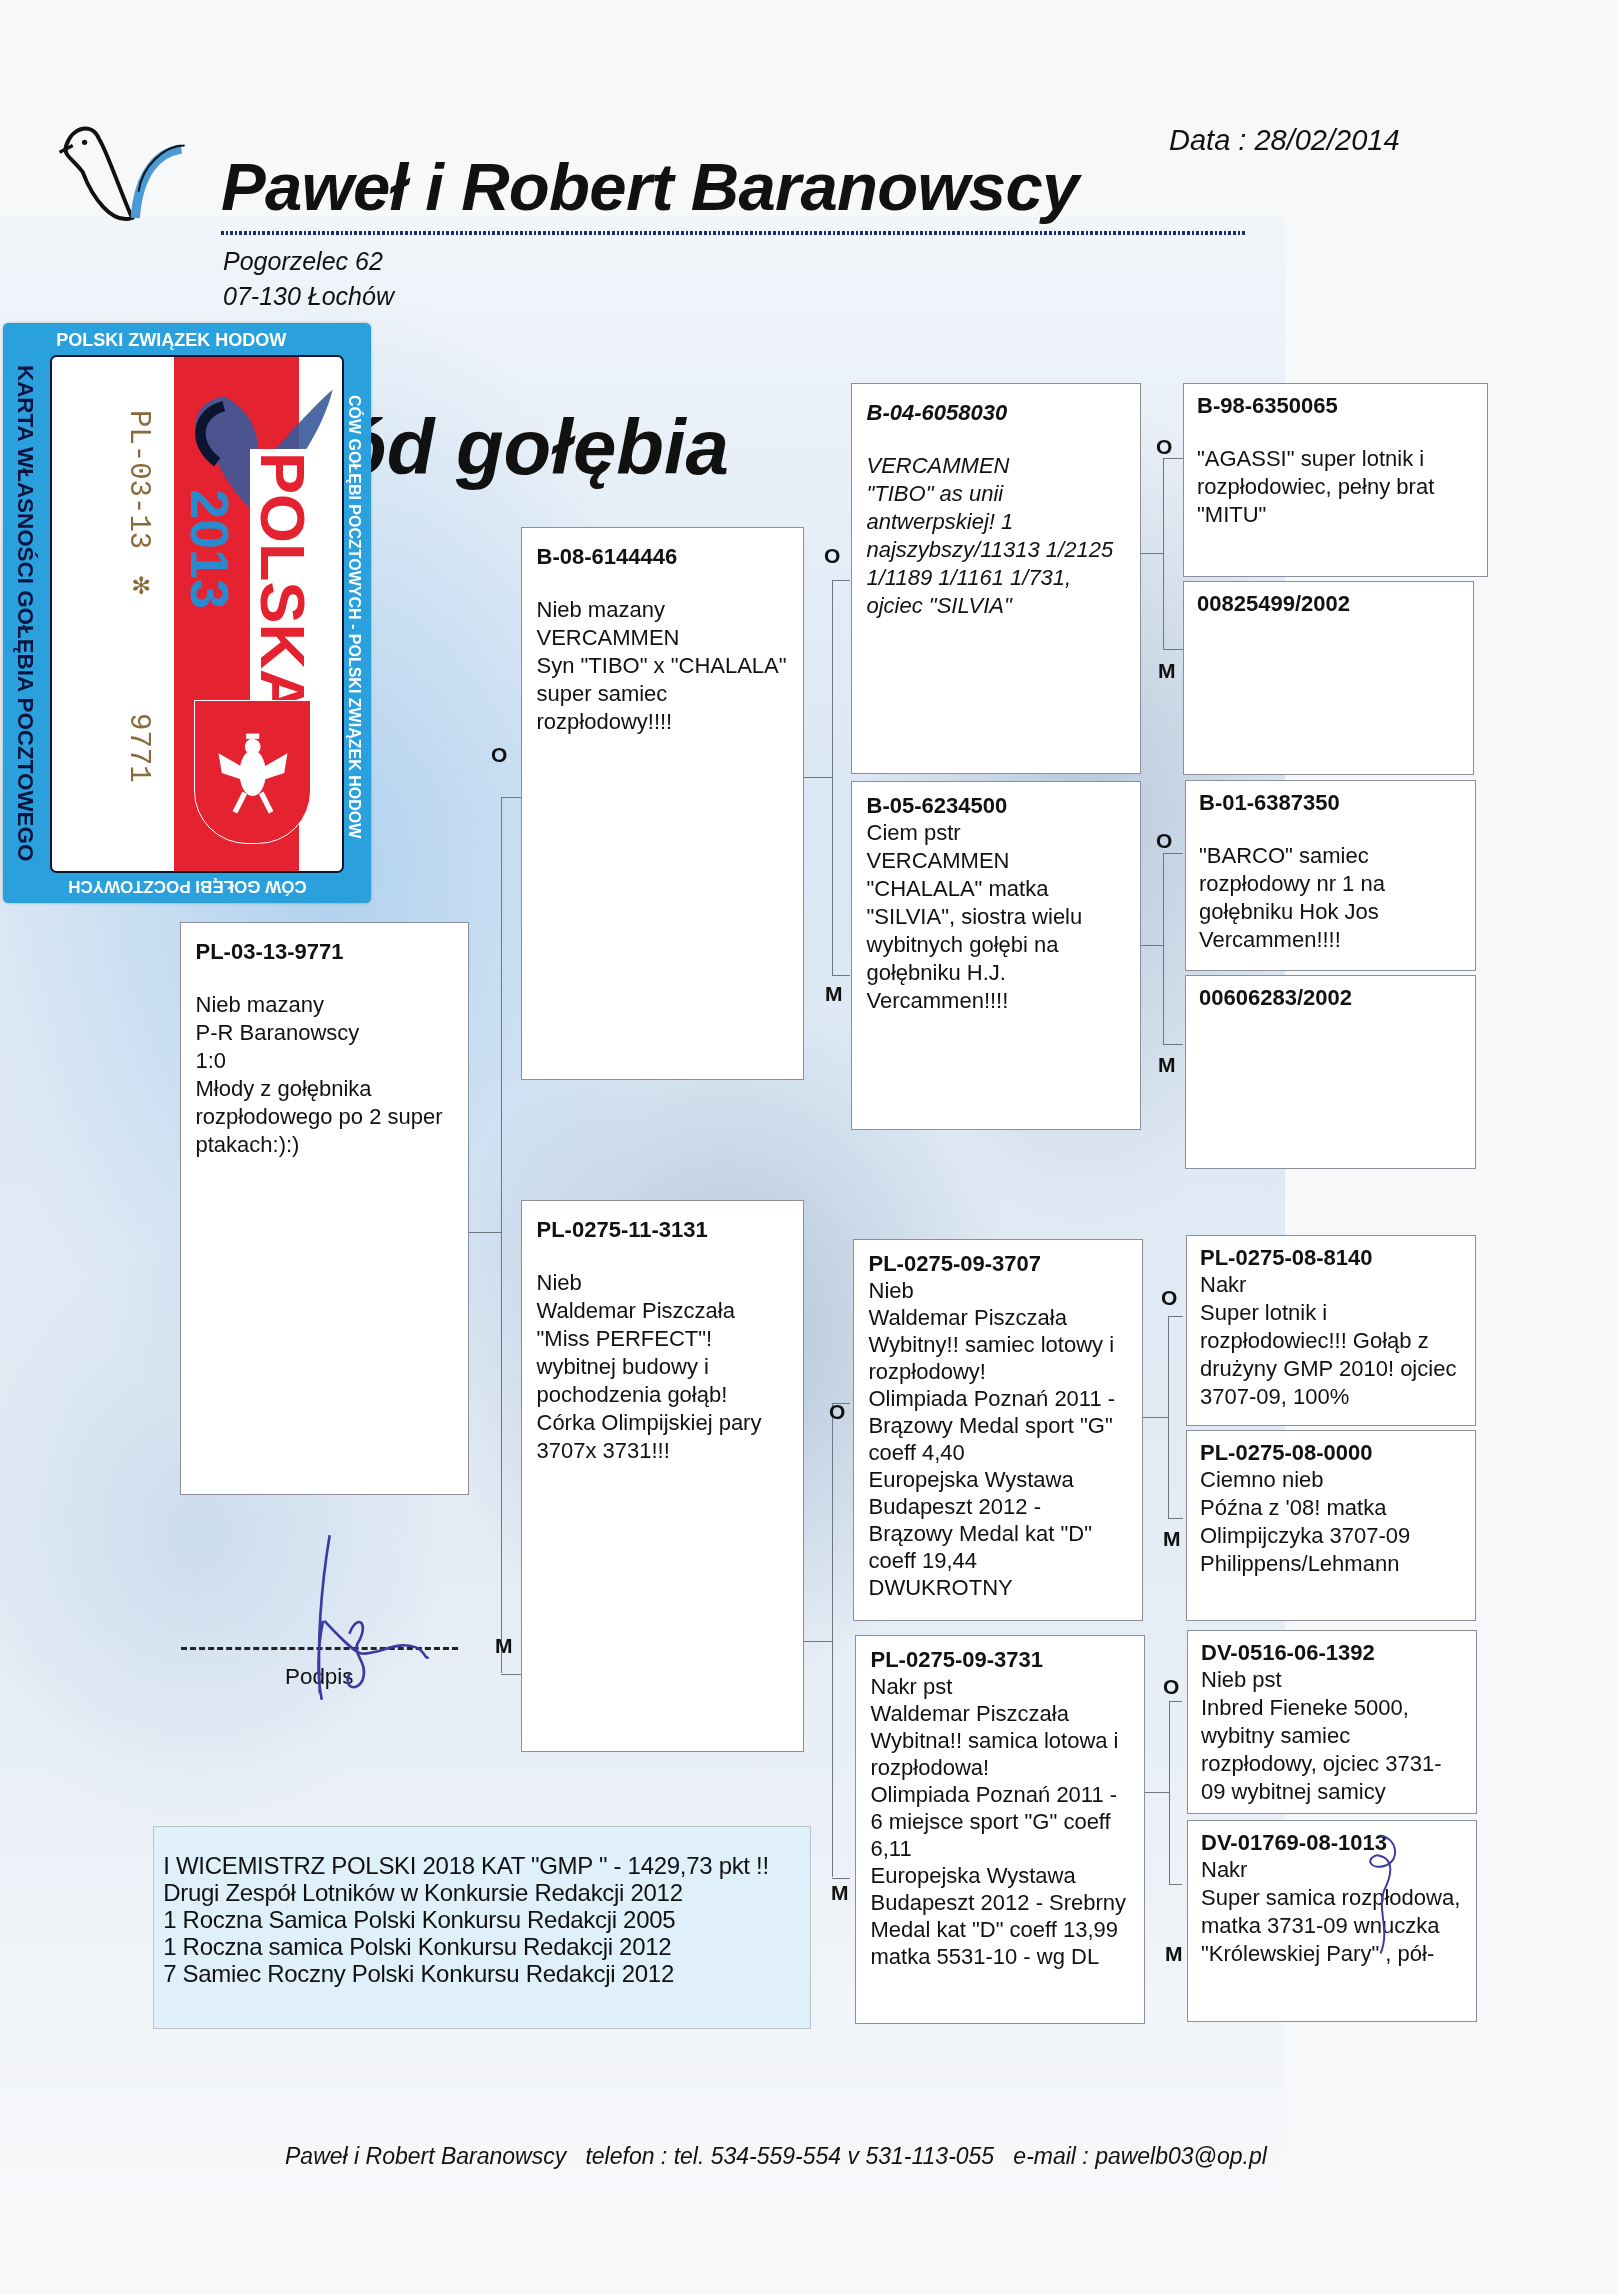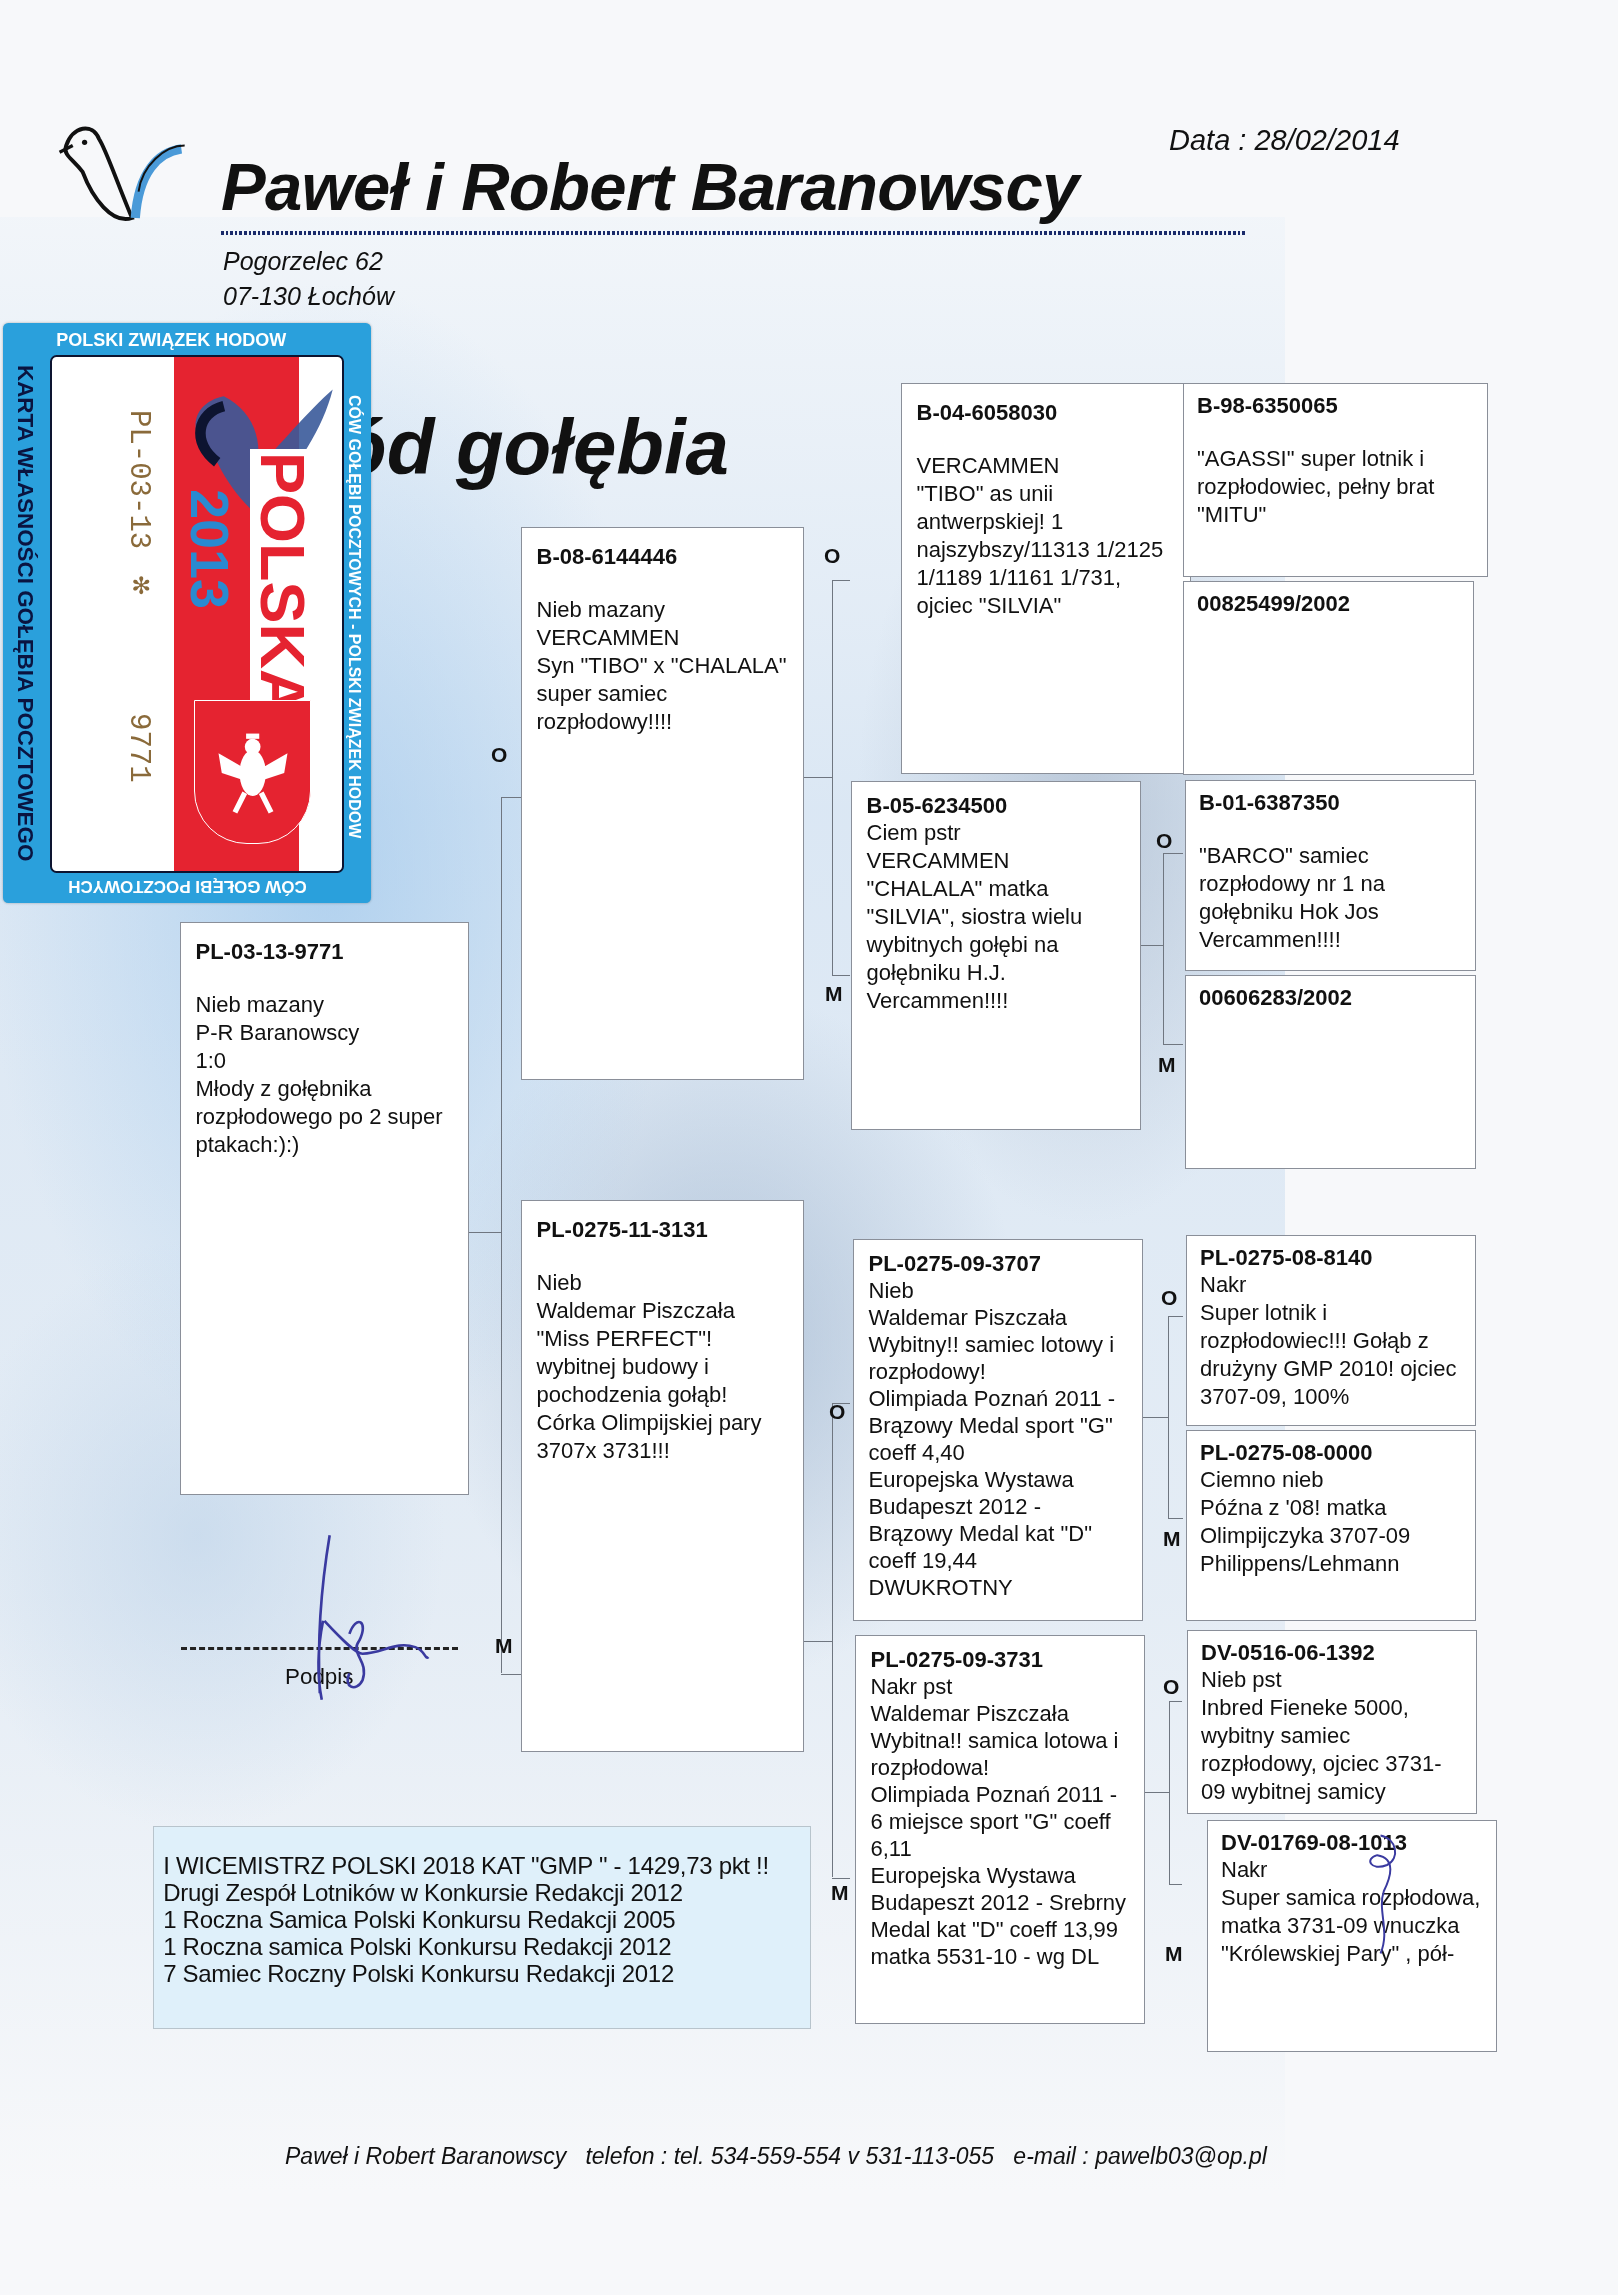--- a/index.html
+++ b/index.html
@@ -231,21 +231,21 @@
 Syn "TIBO" x "CHALALA" super samiec rozpłodowy!!!!</span>
 </div>
 <div class="box" style="left:521px; top:1200px; width:283px; height:552px;">
   <span class="ring">PL-0275-11-3131</span>
   <span class="gap"></span>
   <span class="desc">Nieb
 Waldemar Piszczała
 "Miss PERFECT"! wybitnej budowy i pochodzenia gołąb! Córka Olimpijskiej pary 3707x 3731!!!</span>
 </div>
 
-<div class="box" style="left:901px; top:383px; width:290px; height:391px;">
+<div class="box" style="left:851px; top:383px; width:290px; height:391px;font-style:italic;">
   <span class="ring">B-04-6058030</span>
   <span class="gap"></span>
   <span class="desc">VERCAMMEN
 "TIBO" as unii antwerpskiej! 1 najszybszy/11313 1/2125 1/1189 1/1161 1/731, ojciec "SILVIA"</span>
 </div>
 <div class="box" style="left:851px; top:781px; width:290px; height:349px; padding-top:10.5px;">
   <span class="ring">B-05-6234500</span>
   <span class="desc">Ciem pstr
 VERCAMMEN
 "CHALALA" matka "SILVIA", siostra wielu wybitnych gołębi na gołębniku H.J. Vercammen!!!!</span>
@@ -295,21 +295,21 @@
 <div class="box g3" style="left:1186px; top:1430px; width:290px; height:191px;">
   <span class="ring">PL-0275-08-0000</span>
   <span class="desc">Ciemno nieb
 Późna z '08! matka Olimpijczyka 3707-09 Philippens/Lehmann</span>
 </div>
 <div class="box g3" style="left:1187px; top:1630px; width:290px; height:184px;">
   <span class="ring">DV-0516-06-1392</span>
   <span class="desc">Nieb pst
 Inbred Fieneke 5000, wybitny samiec rozpłodowy, ojciec 3731-09 wybitnej samicy</span>
 </div>
-<div class="box g3" style="left:1187px; top:1820px; width:290px; height:232px;margin-left:20px;">
+<div class="box g3" style="left:1187px; top:1820px; width:290px; height:202px;">
   <span class="ring">DV-01769-08-1013</span>
   <span class="desc">Nakr
 Super samica rozpłodowa, matka 3731-09  wnuczka "Królewskiej Pary" , pół-</span>
 </div>
 
 <svg class="abs signature" viewBox="0 0 240 290">
   <path d="M80 20 C 70 80, 60 160, 65 260 M70 150 C 60 200, 62 240, 68 270 M72 150 C 100 180, 120 200, 130 200 C 160 200, 180 180, 210 190 C 225 195, 225 210, 230 205" fill="none" stroke="#3a3aa0" stroke-width="4"></path>
   <path d="M110 170 C 120 140, 140 150, 125 180 C 110 200, 140 210, 130 240 C 120 260, 100 250, 110 230" fill="none" stroke="#3a3aa0" stroke-width="4"></path>
 </svg>
 <div class="abs sign-line"></div>

